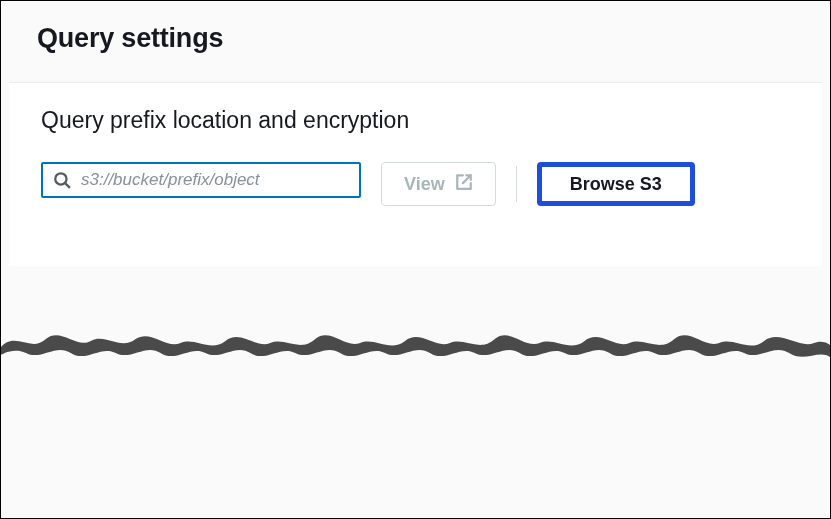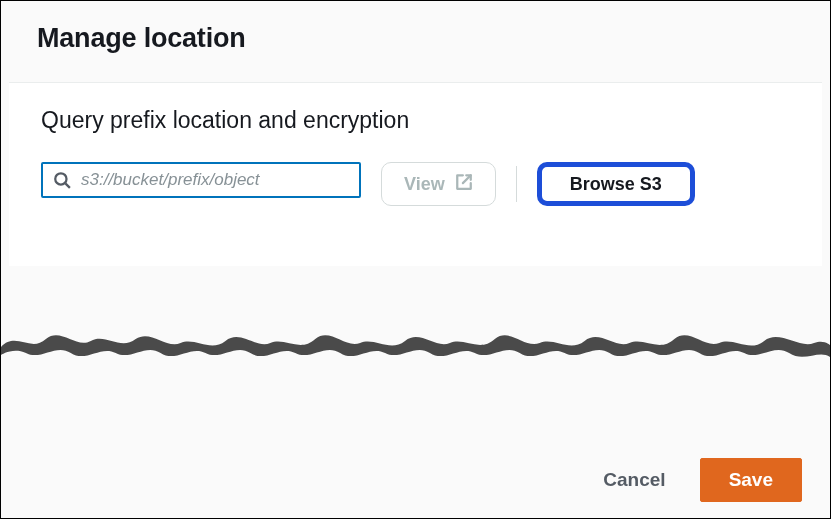--- a/index.html
+++ b/index.html
@@ -80,21 +80,21 @@
     font-style: italic;
   }
   .btn {
     display: inline-flex;
     align-items: center;
     justify-content: center;
     height: 44px;
     padding: 0 22px;
     font-size: 18px;
     font-weight: 700;
-    border-radius: 10px;
+    border-radius: 4px;
     cursor: pointer;
     user-select: none;
     background: #fff;
     border: 1px solid #545b64;
     color: #545b64;
     gap: 10px;
   }
   .btn.disabled {
     border: 1px solid #d5dbdb;
     color: #aab7b8;
@@ -147,21 +147,21 @@
     border-radius: 2px;
     cursor: pointer;
   }
 </style>
 </head>
 <body>
 
 <div class="frame">
 
   <div class="header">
-    <h1>Manage location</h1>
+    <h1>Query settings</h1>
   </div>
 
   <div class="panel">
     <h2 class="section-title">Query prefix location and encryption</h2>
 
 
     <div class="row">
       <div class="input-wrap">
         <span class="icon">
           <svg width="18" height="18" viewBox="0 0 16 16" fill="none" stroke="currentColor" stroke-width="2">
@@ -190,22 +190,14 @@
       </div>
     </div>
   </div>
 
   <div class="torn">
     <svg viewBox="0 0 831 48" preserveAspectRatio="none">
       <path d="M0,28 C15,12 30,34 45,20 C60,8 75,30 90,22 C105,14 120,32 135,20 C150,10 165,30 180,24 C195,18 210,34 225,22 C240,10 255,30 270,24 C285,18 300,34 315,20 C330,8 345,30 360,24 C375,18 390,34 405,22 C420,10 435,30 450,24 C465,18 480,34 495,20 C510,8 525,30 540,24 C555,18 570,34 585,22 C600,10 615,30 630,24 C645,18 660,34 675,20 C690,8 705,30 720,24 C735,18 750,34 765,22 C780,10 800,30 815,24 C825,20 831,26 831,26 L831,38 C820,30 805,44 790,34 C775,24 760,42 745,34 C730,26 715,44 700,34 C685,24 670,42 655,34 C640,26 625,44 610,34 C595,24 580,42 565,34 C550,26 535,44 520,34 C505,24 490,42 475,34 C460,26 445,44 430,34 C415,24 400,42 385,34 C370,26 355,44 340,34 C325,24 310,42 295,34 C280,26 265,44 250,34 C235,24 220,42 205,34 C190,26 175,44 160,34 C145,24 130,42 115,34 C100,26 85,44 70,34 C55,24 40,42 25,34 C12,28 0,36 0,36 Z" fill="#4a4a4a"></path>
     </svg>
   </div>
 
-  <div class="footer">
-    <button class="btn-cancel">
-      <span>Cancel</span>
-    </button>
-    <button class="btn-save">
-      <span>Save</span>
-    </button>
-  </div>
 
 </div>
 
 </body></html>

